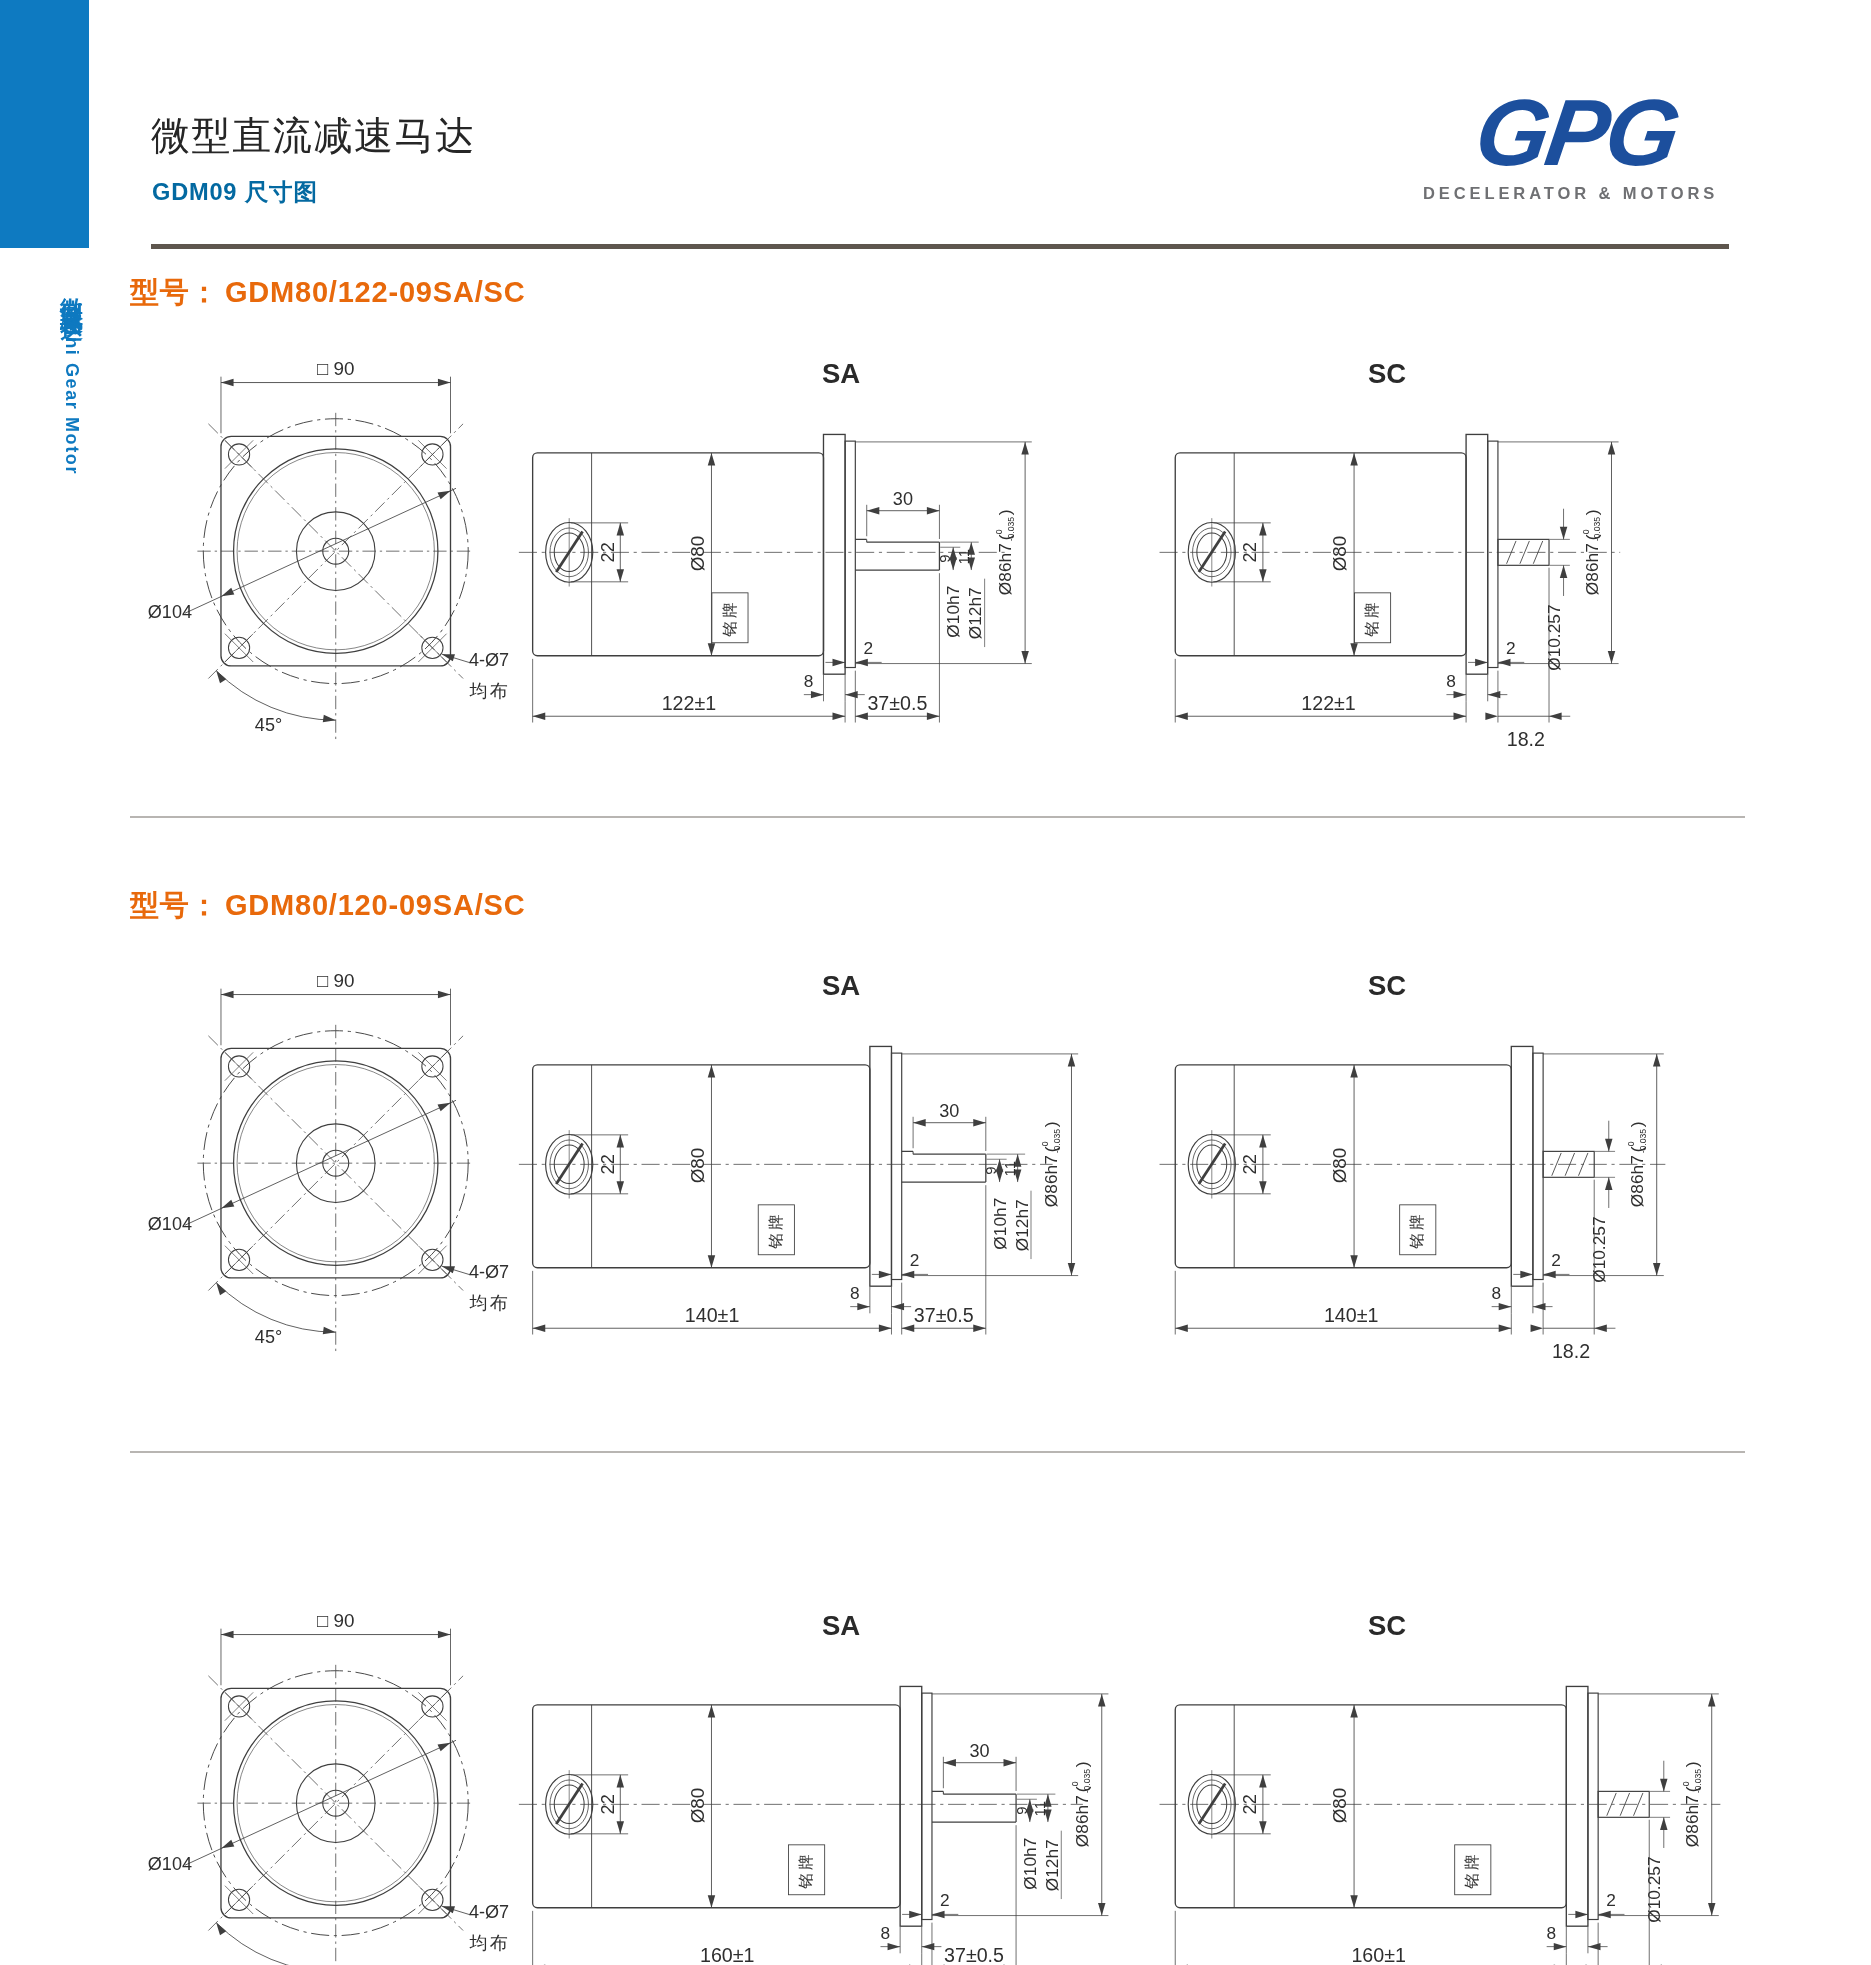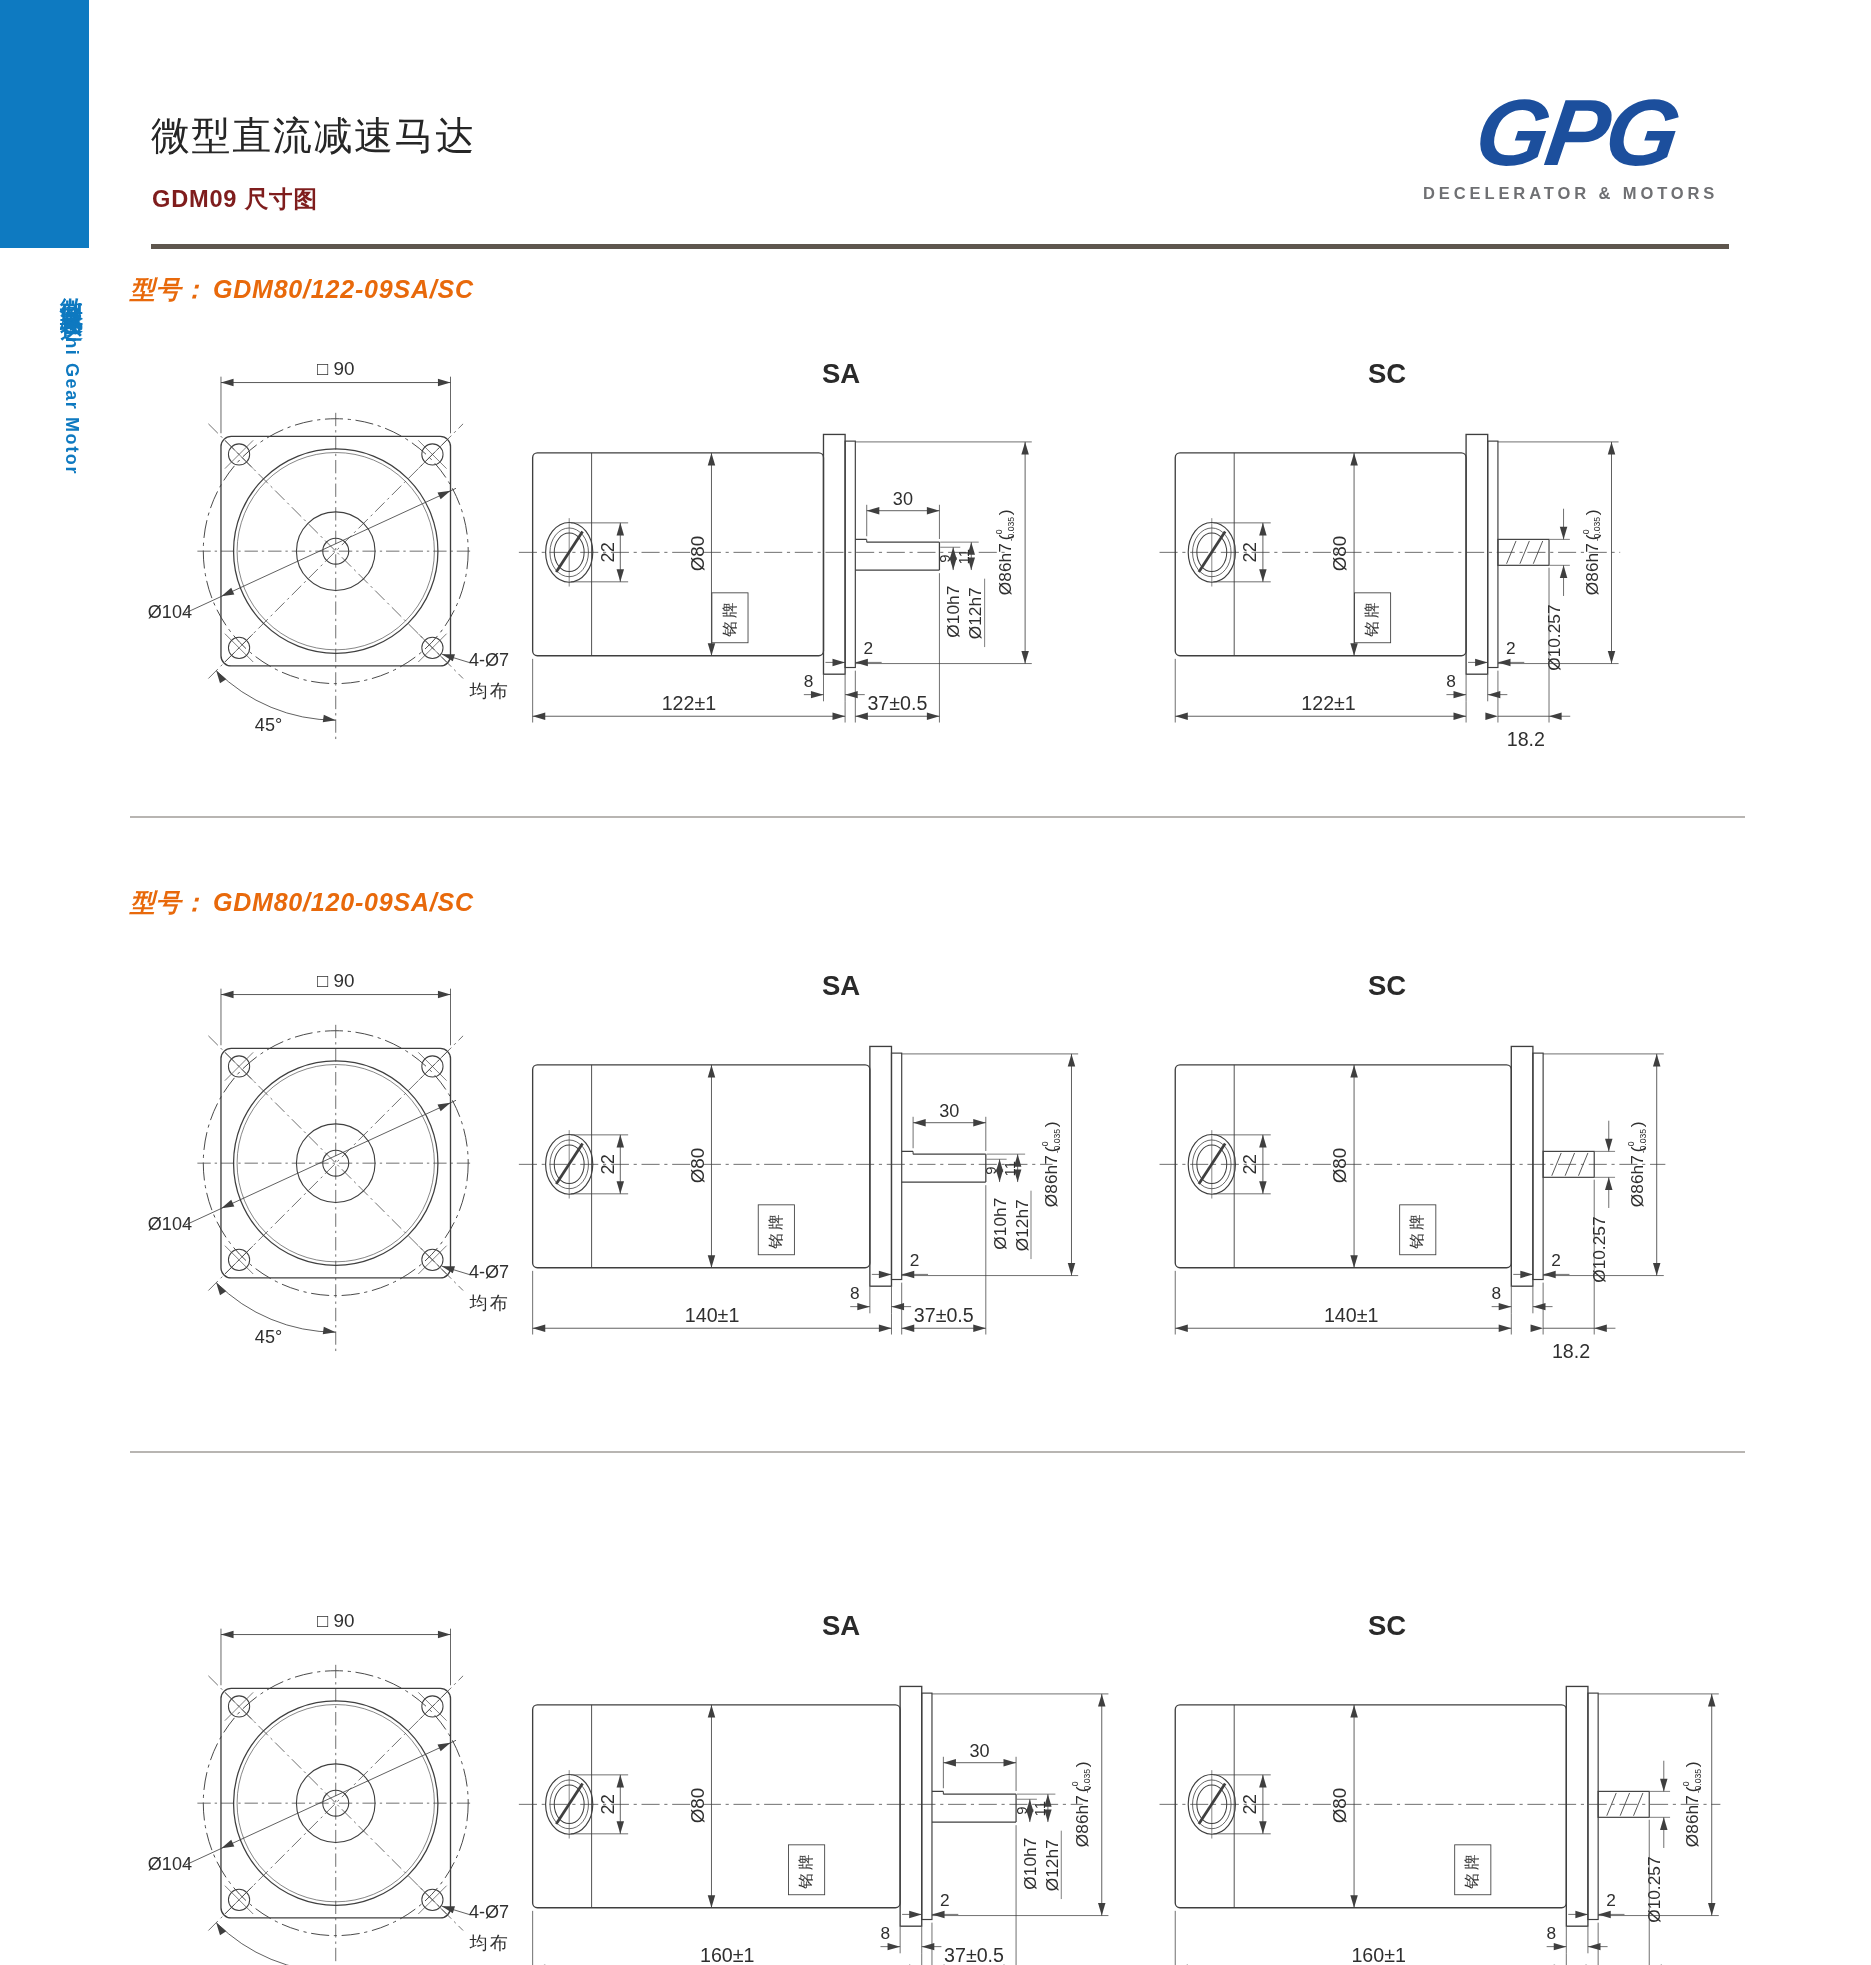--- a/index.html
+++ b/index.html
@@ -1,31 +1,31 @@
 <!DOCTYPE html>
 <html style="font-size:6.3px"><head>
 <meta charset="utf-8">
 <style>
   html,body{margin:0;padding:0;background:#e8e8e8;}
   #page{position:relative;width:1871px;height:2539px;background:#ffffff;
         font-family:"Liberation Sans",sans-serif;overflow:hidden;}
   .abs{position:absolute;}
   #accent-bar{left:0;top:0;width:89px;height:248px;background:#0e7ac1;}
   #page-title{left:151px;top:109px;font-size:39px;font-weight:400;color:#262626;letter-spacing:1.6px;}
-  #page-subtitle{left:152px;top:183px;font-size:23.6px;font-weight:700;color:#7f1d1d;letter-spacing:0.8px;}
+  #page-subtitle{left:152px;top:176px;font-size:23.6px;font-weight:700;color:#0369a1;letter-spacing:0.8px;}
   #header-rule{left:151px;top:244px;width:1578px;height:4.7px;background:#5e564e;}
   #logo{left:1423px;top:86px;width:307px;text-align:center;font-size:94px;font-weight:900;
         font-style:italic;color:#1c4f9d;letter-spacing:-3.1px;transform:skewX(-8deg);line-height:1;}
   #logo-tagline{left:1423px;top:184px;width:307px;text-align:left;font-size:16.5px;font-weight:700;
         color:#6f7073;letter-spacing:3.9px;}
   #sidebar-tab{left:60px;top:280px;writing-mode:vertical-rl;text-orientation:mixed;
         color:#0e79c0;line-height:1;}
   #sidebar-tab .zh{font-size:23px;font-weight:800;letter-spacing:3.9px;}
   #sidebar-tab .en{font-size:18px;font-weight:700;letter-spacing:1.6px;margin-top:10.2px;}
-  .model-heading{left:130px;font-size:25px;font-weight:800;color:#e8690b;letter-spacing:0.8px;white-space:nowrap;font-style:italic;}
+  .model-heading{left:130px;font-size:29px;font-weight:800;color:#e8690b;letter-spacing:0.8px;white-space:nowrap;}
   .model-heading .lbl{margin-right:5.5px;}
   .view-title{width:86px;text-align:center;font-size:27.5px;font-weight:800;color:#2a2a2a;}
   .sec-divider{left:130px;width:1615px;height:1.6px;background:#b8b5b2;}
   svg text{font-family:"Liberation Sans",sans-serif;}
 </style>
 </head>
 <body>
 
 <div id="page">
 

